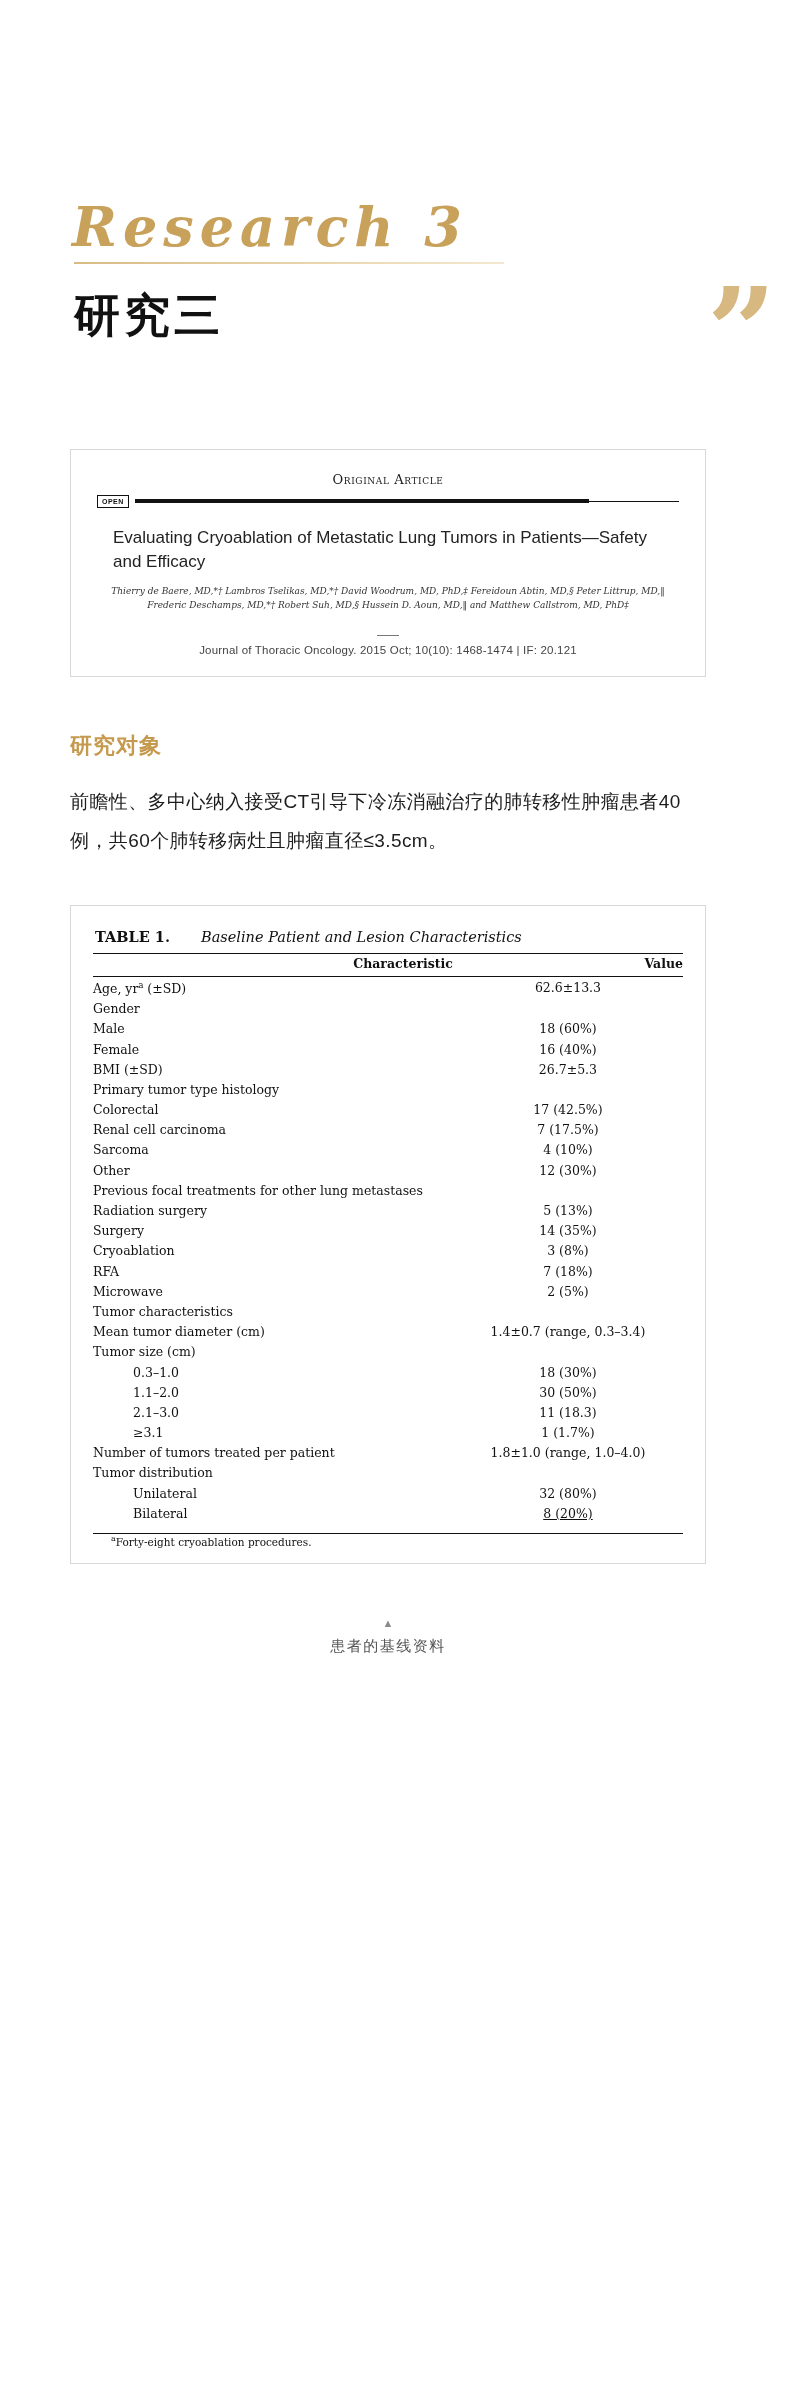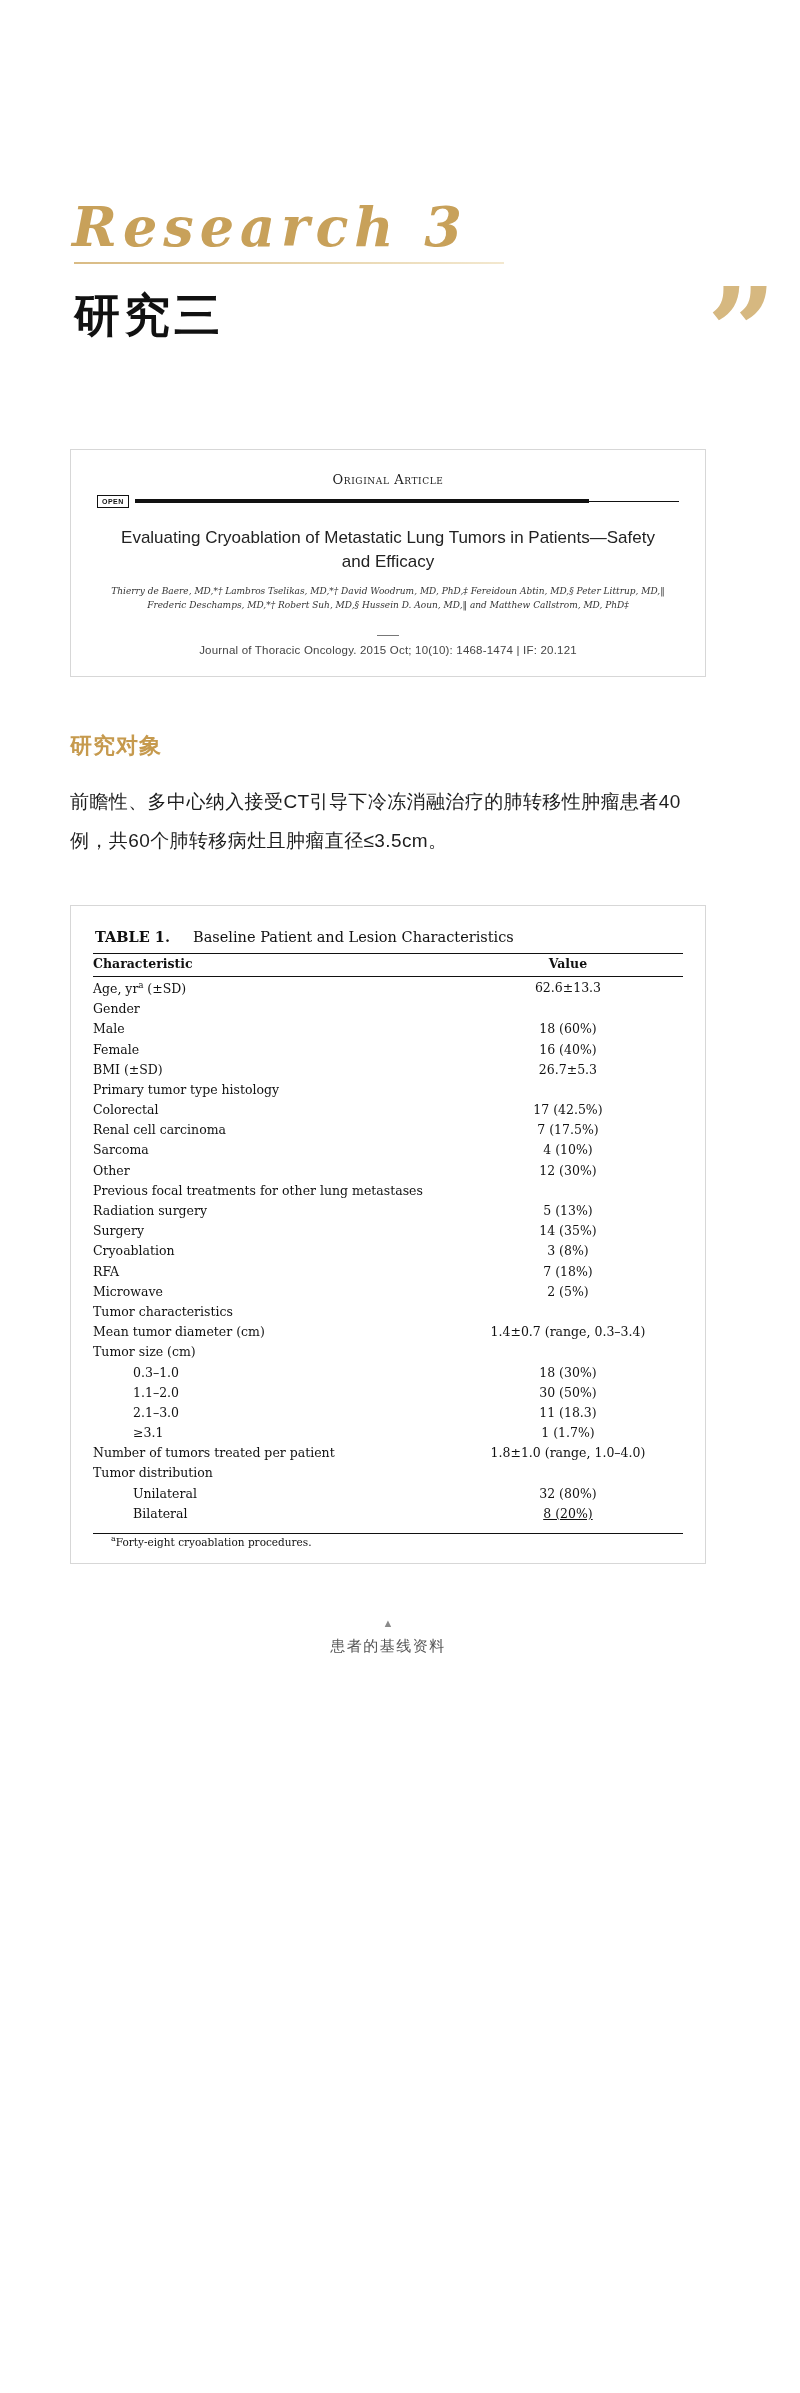--- a/index.html
+++ b/index.html
@@ -106,21 +106,20 @@
     flex: 1 1 auto;
     height: 4px;
     background: #111111;
   }
   .rule-thin {
     flex: 0 0 90px;
     height: 1px;
     background: #111111;
   }
   .paper-title {
-    text-align: center;
     font-family: "Liberation Sans", sans-serif;
     font-size: 17px;
     line-height: 1.45;
     color: #222;
     margin: 2px 16px 10px 16px;
   }
   .paper-subtitle {
     text-align: center;
     font-family: "DejaVu Serif", serif;
     font-style: italic;
@@ -199,20 +198,21 @@
   }
   table.tbl td {
     padding: 2.6px 0;
     vertical-align: top;
   }
   .tbl-head-rule-top { border-top: 1.6px solid #111; }
   .tbl-head-rule-bot { border-bottom: 1px solid #111; }
   tr.headrow td {
     font-weight: 700;
     padding-bottom: 5px;
+    text-align: right;
   }
   td.val {
     text-align: center;
     width: 39%;
     white-space: nowrap;
   }
   td.lbl { width: 61%; }
   .ind1 { padding-left: 20px; }
   .tbl-footnote {
     font-family: "DejaVu Serif", serif;
@@ -266,21 +266,21 @@
       <span>Journal of Thoracic Oncology. 2015 Oct; 10(10): 1468-1474  |  IF: 20.121</span>
     </div>
   </div>
 
   <div class="section-heading">研究对象</div>
   <div class="section-body">前瞻性、多中心纳入接受CT引导下冷冻消融治疗的肺转移性肿瘤患者40例，共60个肺转移病灶且肿瘤直径≤3.5cm。</div>
 
   <div class="table-card">
     <div class="tbl-title">
       <span>TABLE 1.</span>
-      <span class="tbl-title-main" style="margin-left:18px;">Baseline Patient and Lesion Characteristics</span>
+      <span class="tbl-title-main" style="margin-left:26px;font-style:italic;">Baseline Patient and Lesion Characteristics</span>
     </div>
     <table class="tbl" style="border-bottom: 1px solid rgb(17, 17, 17);">
       <tbody id="tbl-body">
         <tr class="headrow">
           <td class="lbl tbl-head-rule-top tbl-head-rule-bot">Characteristic</td>
           <td class="val tbl-head-rule-top tbl-head-rule-bot">Value</td>
         </tr>
       <tr>
             <td class="lbl">Age, yr<sup class="sup">a</sup> (±SD)</td>
             <td class="val">62.6±13.3</td>

